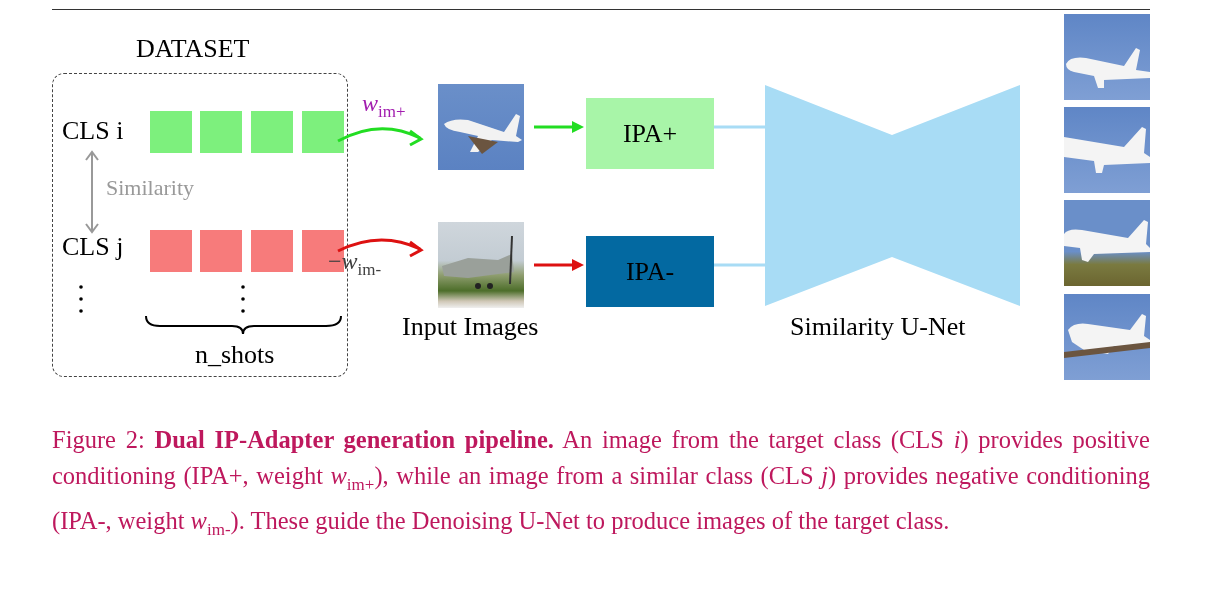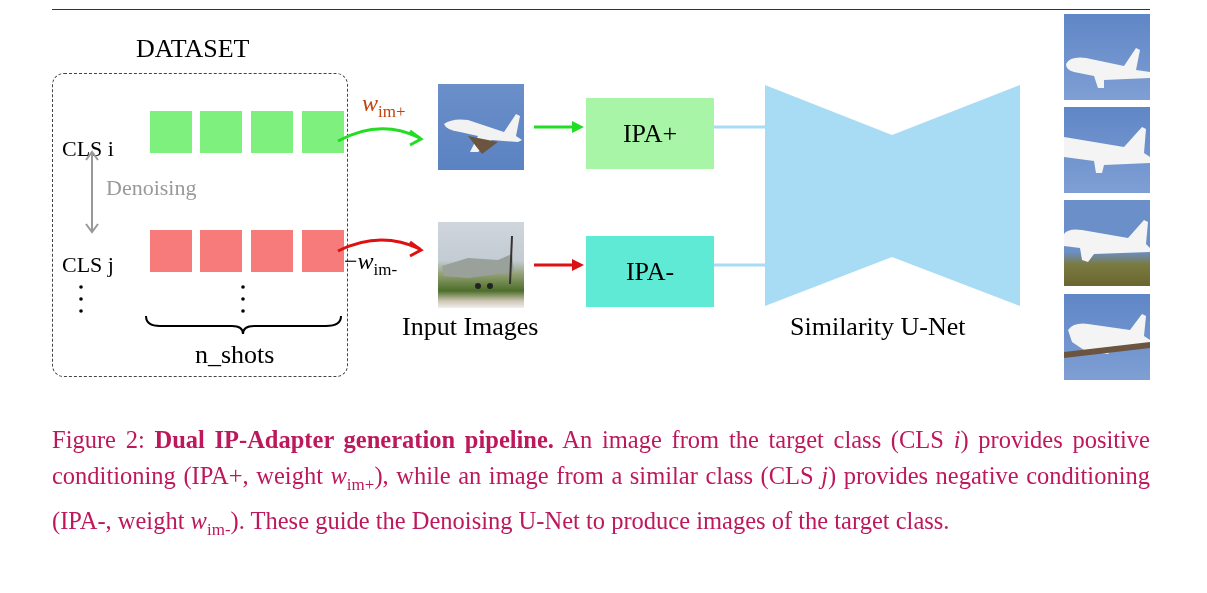--- a/index.html
+++ b/index.html
@@ -2,38 +2,38 @@
 <html><head>
 <meta charset="utf-8">
 <style>
   html,body{margin:0;padding:0;background:#fff;}
   body{width:1207px;height:593px;position:relative;overflow:hidden;font-family:"Liberation Serif",serif;}
   .abs{position:absolute;}
   .rule{left:52px;top:9px;width:1098px;height:1px;background:#333;}
   .lbl{font-family:"Liberation Serif",serif;color:#000;white-space:nowrap;}
   .dataset-title{left:136px;top:34px;font-size:26px;}
   .dbox{left:52px;top:73px;width:296px;height:304px;border:1.5px dashed #444;border-radius:12px;box-sizing:border-box;}
-  .cls{font-size:22px;margin-top:20px;}
+  .cls{font-size:26px;}
   .cls-i{left:62px;top:116px;}
   .cls-j{left:62px;top:232px;}
   .sim{left:106px;top:175px;font-size:22px;color:#999;}
   .shot{width:42px;height:42px;}
   .g{background:#7df07d;}
   .r{background:#f77b7b;}
   .nshots{left:195px;top:340px;font-size:26px;}
-  .wplus{left:362px;top:90px;font-size:24px;color:#c2410c;font-style:italic;}
-  .wminus{left:344px;top:248px;font-size:24px;color:#000000;font-style:italic;}
+  .wplus{left:362px;top:90px;font-size:24px;color:#a21caf;font-style:italic;}
+  .wminus{left:328px;top:248px;font-size:24px;color:#404040;font-style:italic;}
   .wplus sub,.wminus sub{font-style:normal;font-size:17px;}
   .thumb{width:86px;height:86px;}
   .inimg1{left:438px;top:84px;background:linear-gradient(180deg,#6a8fc9 0%,#5b82c2 100%);}
   .inimg2{left:438px;top:222px;background:linear-gradient(180deg,#cfd6dc 0%,#c3ccd3 45%,#8e9d6e 62%,#4d6e2a 80%,#cfc7b6 92%,#efefef 100%);}
   .input-label{left:402px;top:312px;font-size:26px;}
   .ipa{width:128px;height:71px;display:flex;align-items:center;justify-content:center;font-size:26px;}
   .ipa-plus{left:586px;top:98px;background:#a8f5a8;}
-  .ipa-minus{left:586px;top:236px;background:#5eead4;}
+  .ipa-minus{left:586px;top:236px;background:#0369a1;}
   .unet-label{left:790px;top:312px;font-size:26px;}
   .out{width:86px;height:86px;left:1064px;background:linear-gradient(180deg,#5f86c6,#7f9fd4);}
   .caption{left:52px;top:422px;width:1098px;font-size:24.5px;line-height:36px;color:#be185d;text-align:justify;}
   .caption b{font-weight:bold;}
   .caption i{font-style:italic;}
   .caption sub{font-size:17px;}
 </style>
 </head>
 <body>
 
@@ -48,21 +48,21 @@
 <div class="abs shot g" style="left:150px;top:111px;"></div>
 <div class="abs shot g" style="left:200px;top:111px;"></div>
 <div class="abs shot g" style="left:251px;top:111px;"></div>
 <div class="abs shot g" style="left:302px;top:111px;"></div>
 
 <div class="abs shot r" style="left:150px;top:230px;"></div>
 <div class="abs shot r" style="left:200px;top:230px;"></div>
 <div class="abs shot r" style="left:251px;top:230px;"></div>
 <div class="abs shot r" style="left:302px;top:230px;"></div>
 
-<div class="abs lbl sim">Denoising</div>
+<div class="abs lbl sim">Similarity</div>
 
 <svg class="abs" style="left:0;top:0;" width="1207" height="400">
 
   <g stroke="#999" stroke-width="2" fill="none">
     <line x1="92" y1="153" x2="92" y2="231"></line>
     <polyline points="86,160 92,152 98,160"></polyline>
     <polyline points="86,224 92,232 98,224"></polyline>
   </g>
 
   <g fill="#000">

